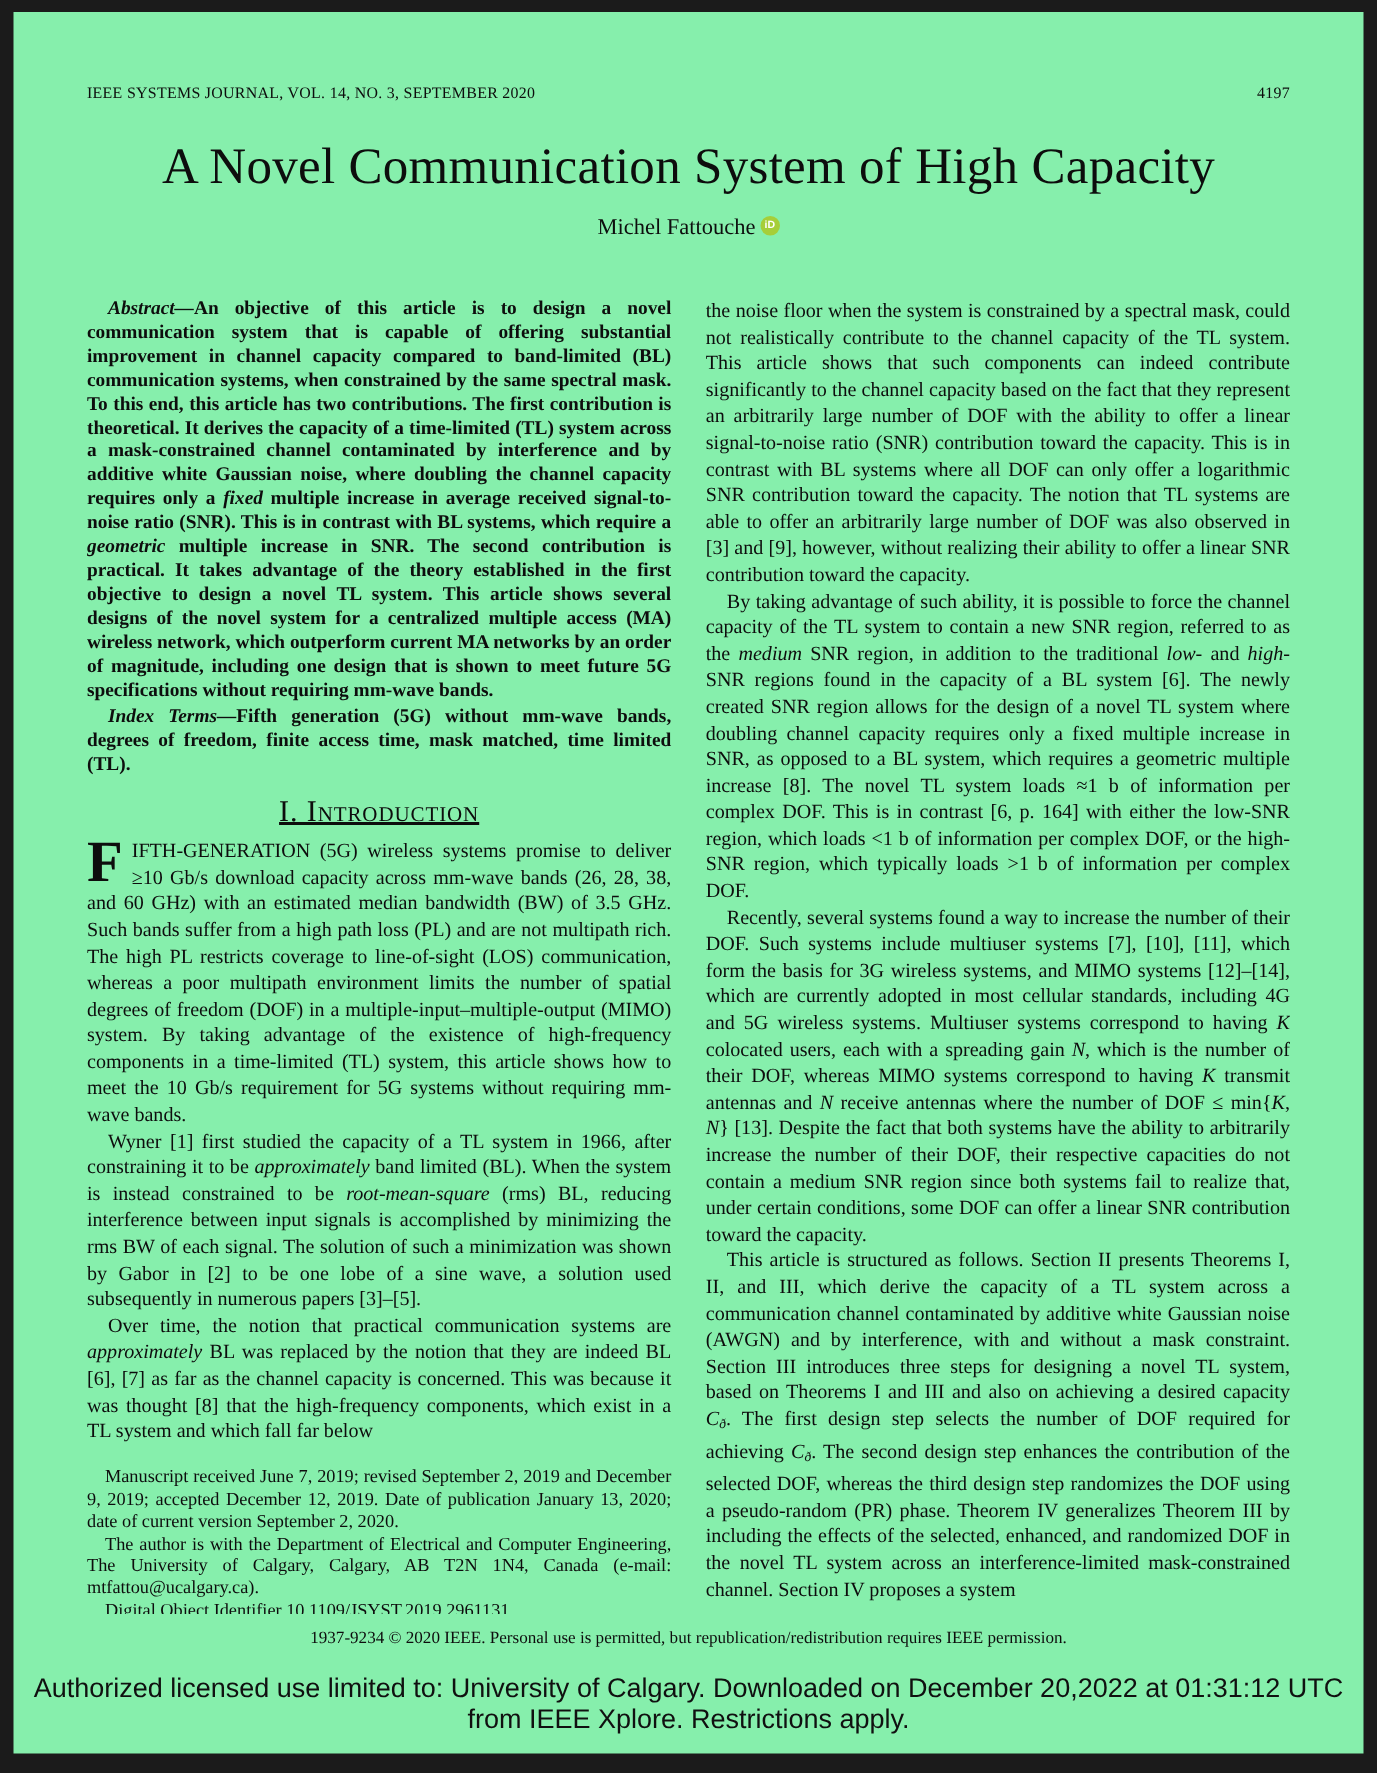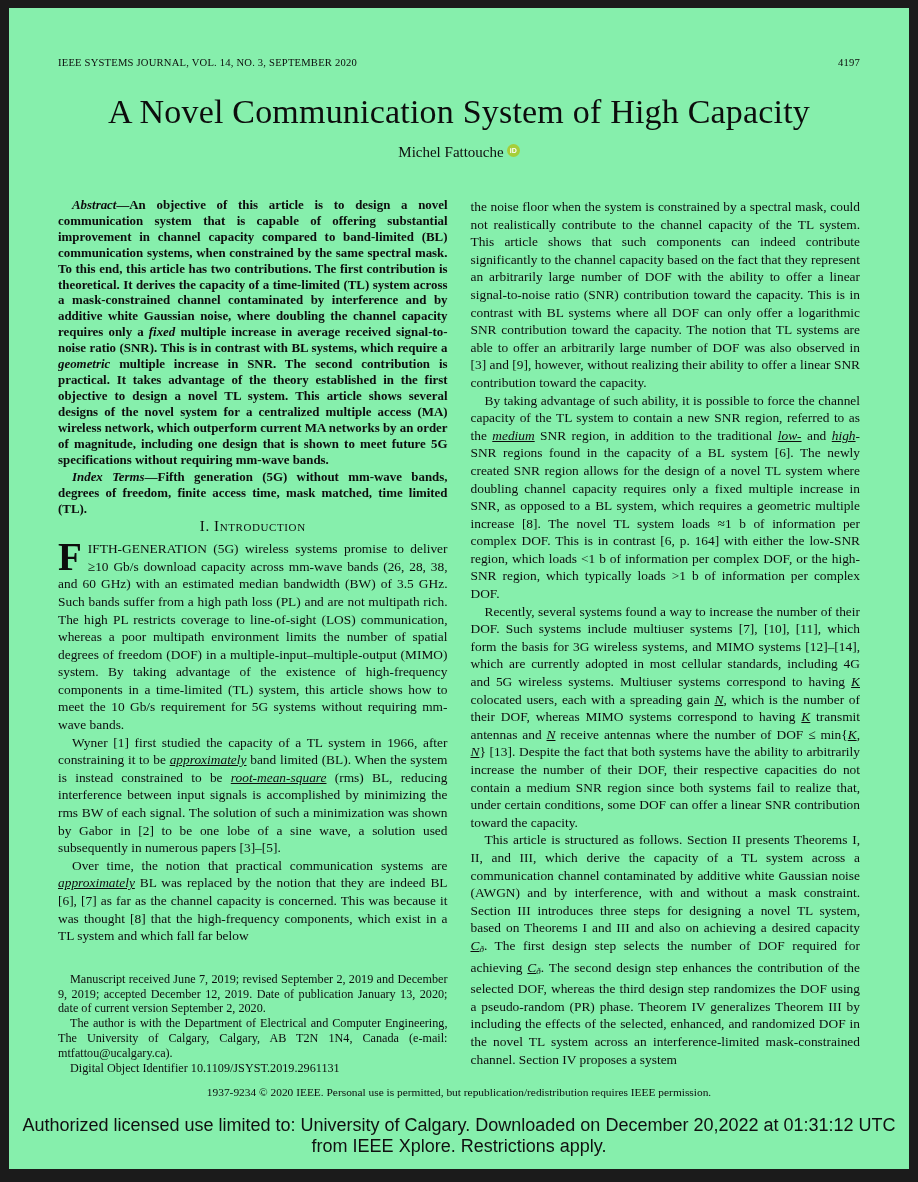--- a/index.html
+++ b/index.html
@@ -12,25 +12,25 @@
   .byline{margin-top:13px;text-align:center;font-size:15px;}
   .orcid{display:inline-block;width:13px;height:13px;border-radius:50%;color:#fff;
          font-family:"Liberation Sans",sans-serif;font-size:7px;font-weight:bold;line-height:13px;
          text-align:center;vertical-align:4px;margin-left:3px;cursor:pointer;}
   .columns{display:flex;gap:23px;margin-top:37px;height:878px;overflow:hidden;}
   .col{flex:1 1 0;min-width:0;display:flex;flex-direction:column;}
   p{margin:0;}
   .abstract{font-size:12.9px;line-height:15.9px;font-weight:bold;text-align:justify;}
   .idx{margin-top:2px;}
   .indent{text-indent:14px;}
-  .sec{margin:0 0 5px 0;text-align:center;font-size:15px;font-weight:normal;
-       font-variant:small-caps;letter-spacing:0.6px;}
+  .sec{margin:12px 0 5px 0;text-align:center;font-size:20px;font-weight:normal;
+       font-variant:small-caps;letter-spacing:0.6px;text-decoration:underline;}
   .body{font-size:13.4px;line-height:17.6px;text-align:justify;}
   .b{font-weight:bold;}
-  .i{font-style:italic;text-decoration:underline;}
+  .i{font-style:italic;}
   .bi{font-weight:bold;font-style:italic;}
   .sub{font-size:9px;vertical-align:-2px;font-style:italic;}
   .dropcap{float:left;font-size:39px;line-height:30px;font-weight:bold;padding:2px 6px 0 0;}
   .footnote{margin-top:auto;padding-top:14px;font-size:12.2px;line-height:14.9px;}
   .footnote p{text-indent:12px;text-align:justify;}
   .footer{text-align:center;font-size:11.4px;line-height:14.5px;margin-top:9px;}
   .authorized{position:absolute;left:0;right:0;bottom:12px;text-align:center;
               font-family:"Liberation Sans",sans-serif;font-size:18px;color:#101010;}
 </style>
 </head>

